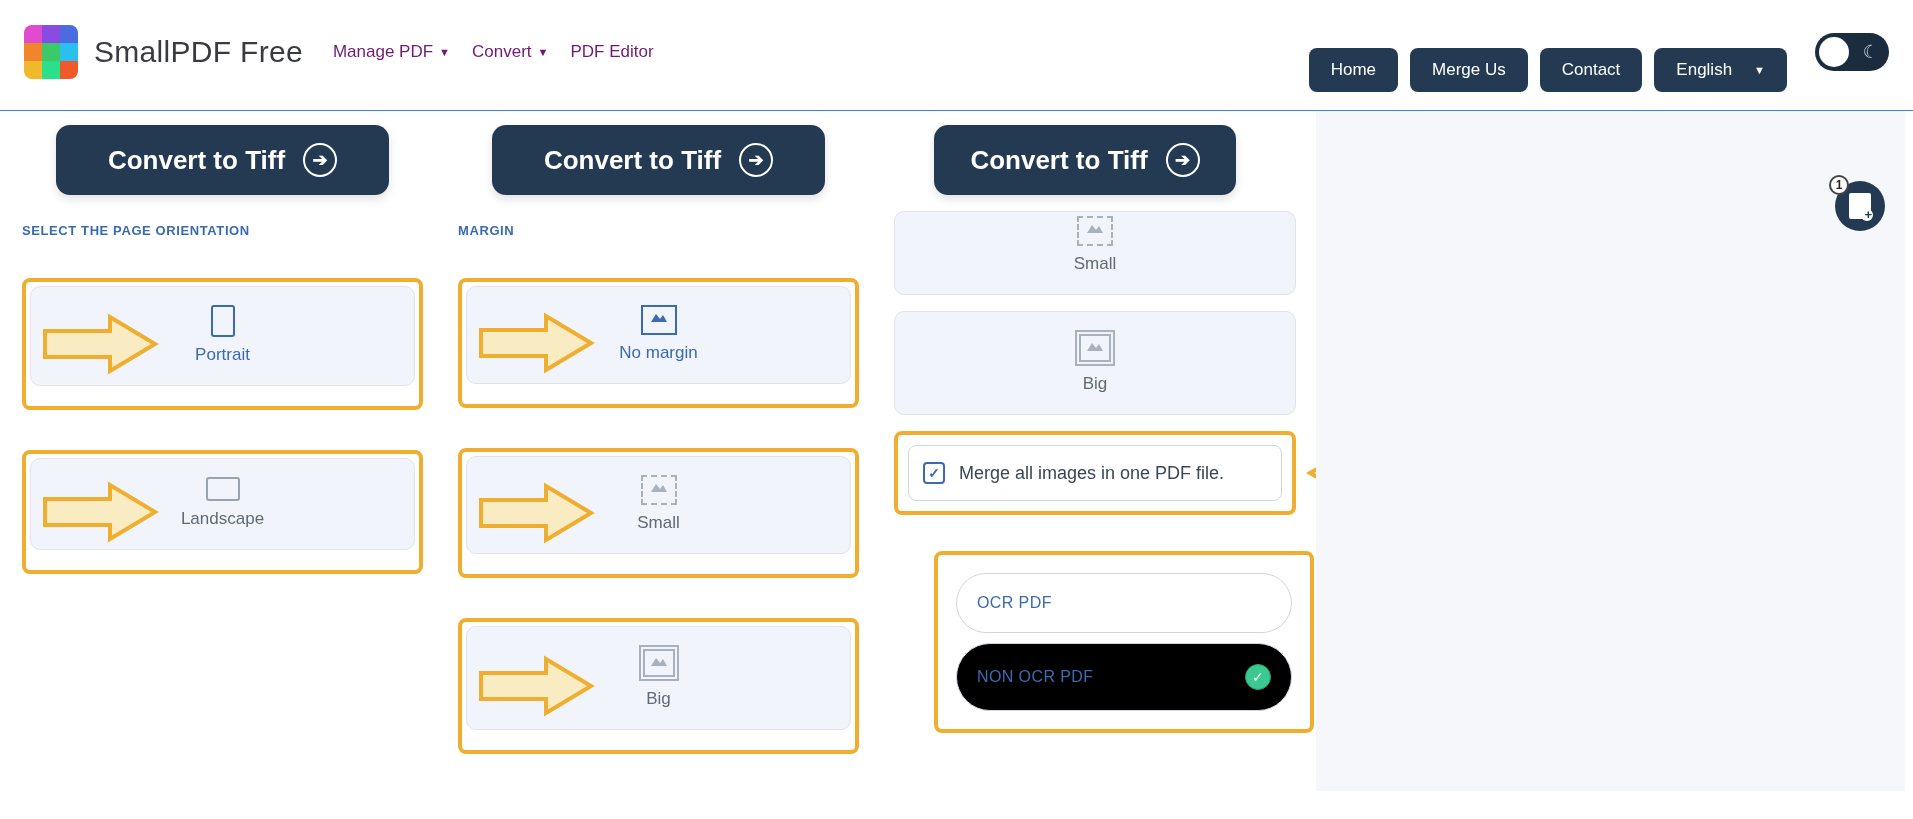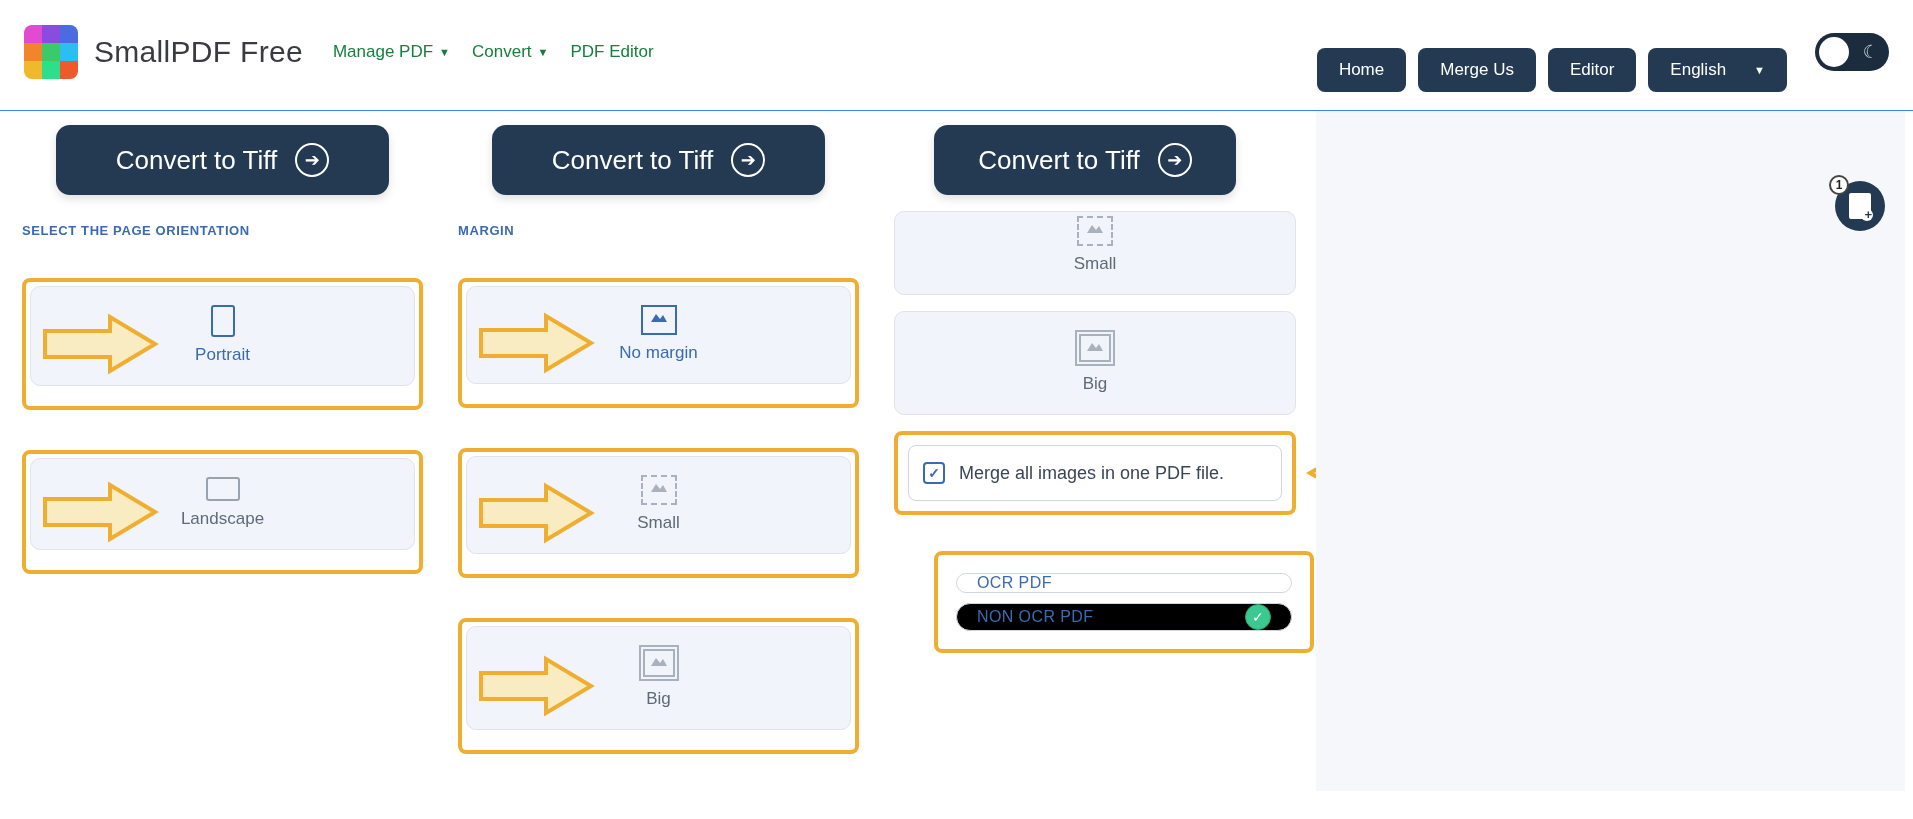--- a/index.html
+++ b/index.html
@@ -29,27 +29,27 @@
 }
 .logo{
   width:54px;height:54px;border-radius:8px;overflow:hidden;
   display:grid;grid-template-columns:repeat(3,1fr);grid-template-rows:repeat(3,1fr);
 }
 .logo span{display:block;width:100%;height:100%}
 .brand{
   font-size:30px;font-weight:500;margin-left:16px;color:#3a3a42;letter-spacing:.3px;
 }
 .menu{display:flex;align-items:center;gap:22px;margin-left:30px}
-.menu-item{display:flex;align-items:center;gap:6px;font-size:17px;color:#15803d}
+.menu-item{display:flex;align-items:center;gap:6px;font-size:17px;color:#701a75}
 .chev{font-size:11px}
 .spacer{flex:1}
 .pill{
   background:var(--navy);color:#fff;border-radius:8px;padding:12px 22px;font-size:17px;margin-left:12px;margin-top:36px;
 }
-.lang{display:flex;align-items:center;gap:28px}
+.lang{display:flex;align-items:center;gap:22px}
 .lang .chev{color:#fff}
 .theme-toggle{
   width:74px;height:38px;border-radius:38px;background:#1b2c3f;position:relative;margin-left:28px;
   display:flex;align-items:center;
 }
 .theme-toggle .knob{
   width:30px;height:30px;border-radius:50%;background:#fff;position:absolute;left:4px;top:4px;
 }
 .theme-toggle .moon{
   position:absolute;right:10px;color:#c9d2dc;font-size:18px;
@@ -59,21 +59,21 @@
   background:#ffffff;
   position:relative;
 }
 .col{
   width:420px;padding:14px 4px 20px 14px;position:relative;
 }
 .col:last-of-type{width:460px}
 .col-sep{border-right:1px solid #fff}
 .convert{
   background:var(--navy);color:#fff;border-radius:14px;padding:18px 36px;
-  display:flex;align-items:center;justify-content:center;gap:18px;font-size:26px;font-weight:400;
+  display:flex;align-items:center;justify-content:center;gap:18px;font-size:26px;font-weight:700;
   box-shadow:0 4px 10px rgba(0,0,0,.12);
 }
 .circle-arrow{
   width:34px;height:34px;border:2px solid #fff;border-radius:50%;display:flex;align-items:center;justify-content:center;font-size:18px;
 }
 h4{
   margin:28px 0 10px 0;font-size:13px;letter-spacing:.6px;color:var(--blue);font-weight:600;
 }
 .card{
   background:var(--card-bg);border:1px solid var(--card-border);border-radius:10px;
@@ -101,21 +101,21 @@
 }
 .check{
   width:22px;height:22px;border:2px solid var(--blue);border-radius:4px;display:flex;align-items:center;justify-content:center;color:var(--blue);font-size:14px;font-weight:700;
 }
 .arrow-left{
   position:absolute;top:50%;transform:translateY(-50%);width:130px;height:64px;pointer-events:none;
 }
 .merge-box .arrow-left{right:-140px}
 .ocr-box{border:4px solid var(--orange);border-radius:8px;padding:18px 18px;margin-top:36px;width:380px;margin-left:40px;position:relative}
 .ocr-item{
-  border:1px solid #cfd6df;border-radius:40px;padding:0 20px;color:var(--blue);font-size:16px;margin-bottom:10px;letter-spacing:.4px;
+  border:1px solid #cfd6df;border-radius:40px;padding:20px 20px;color:var(--blue);font-size:16px;margin-bottom:10px;letter-spacing:.4px;
   display:flex;align-items:center;justify-content:space-between;background:#fff;
 }
 .ocr-item.active{background:#000000}
 .ocr-check{
   width:26px;height:26px;border-radius:50%;background:var(--green);border:1px solid #2ba170;display:flex;align-items:center;justify-content:center;color:#fff;font-size:14px;
 }
 .ocr-box .arrow-left{right:-175px;width:160px}
 .right-gutter{flex:1;background:#f6f7fb;min-height:680px;position:relative}
 .fab{
   position:absolute;top:70px;right:20px;width:50px;height:50px;border-radius:50%;background:var(--navy);display:flex;align-items:center;justify-content:center;color:#fff;
@@ -158,21 +158,21 @@
       <span>Convert</span>
       <span class="chev">▼</span>
     </div>
     <div class="menu-item">
       <span>PDF Editor</span>
     </div>
   </div>
   <div class="spacer"></div>
   <div class="pill">Home</div>
   <div class="pill">Merge Us</div>
-  <div class="pill">Editor</div>
+  <div class="pill">Contact</div>
   <div class="pill lang">
     <span>English</span>
     <span class="chev">▼</span>
   </div>
   <div class="theme-toggle">
     <div class="knob"></div>
     <div class="moon">☾</div>
   </div>
 </div>
 

